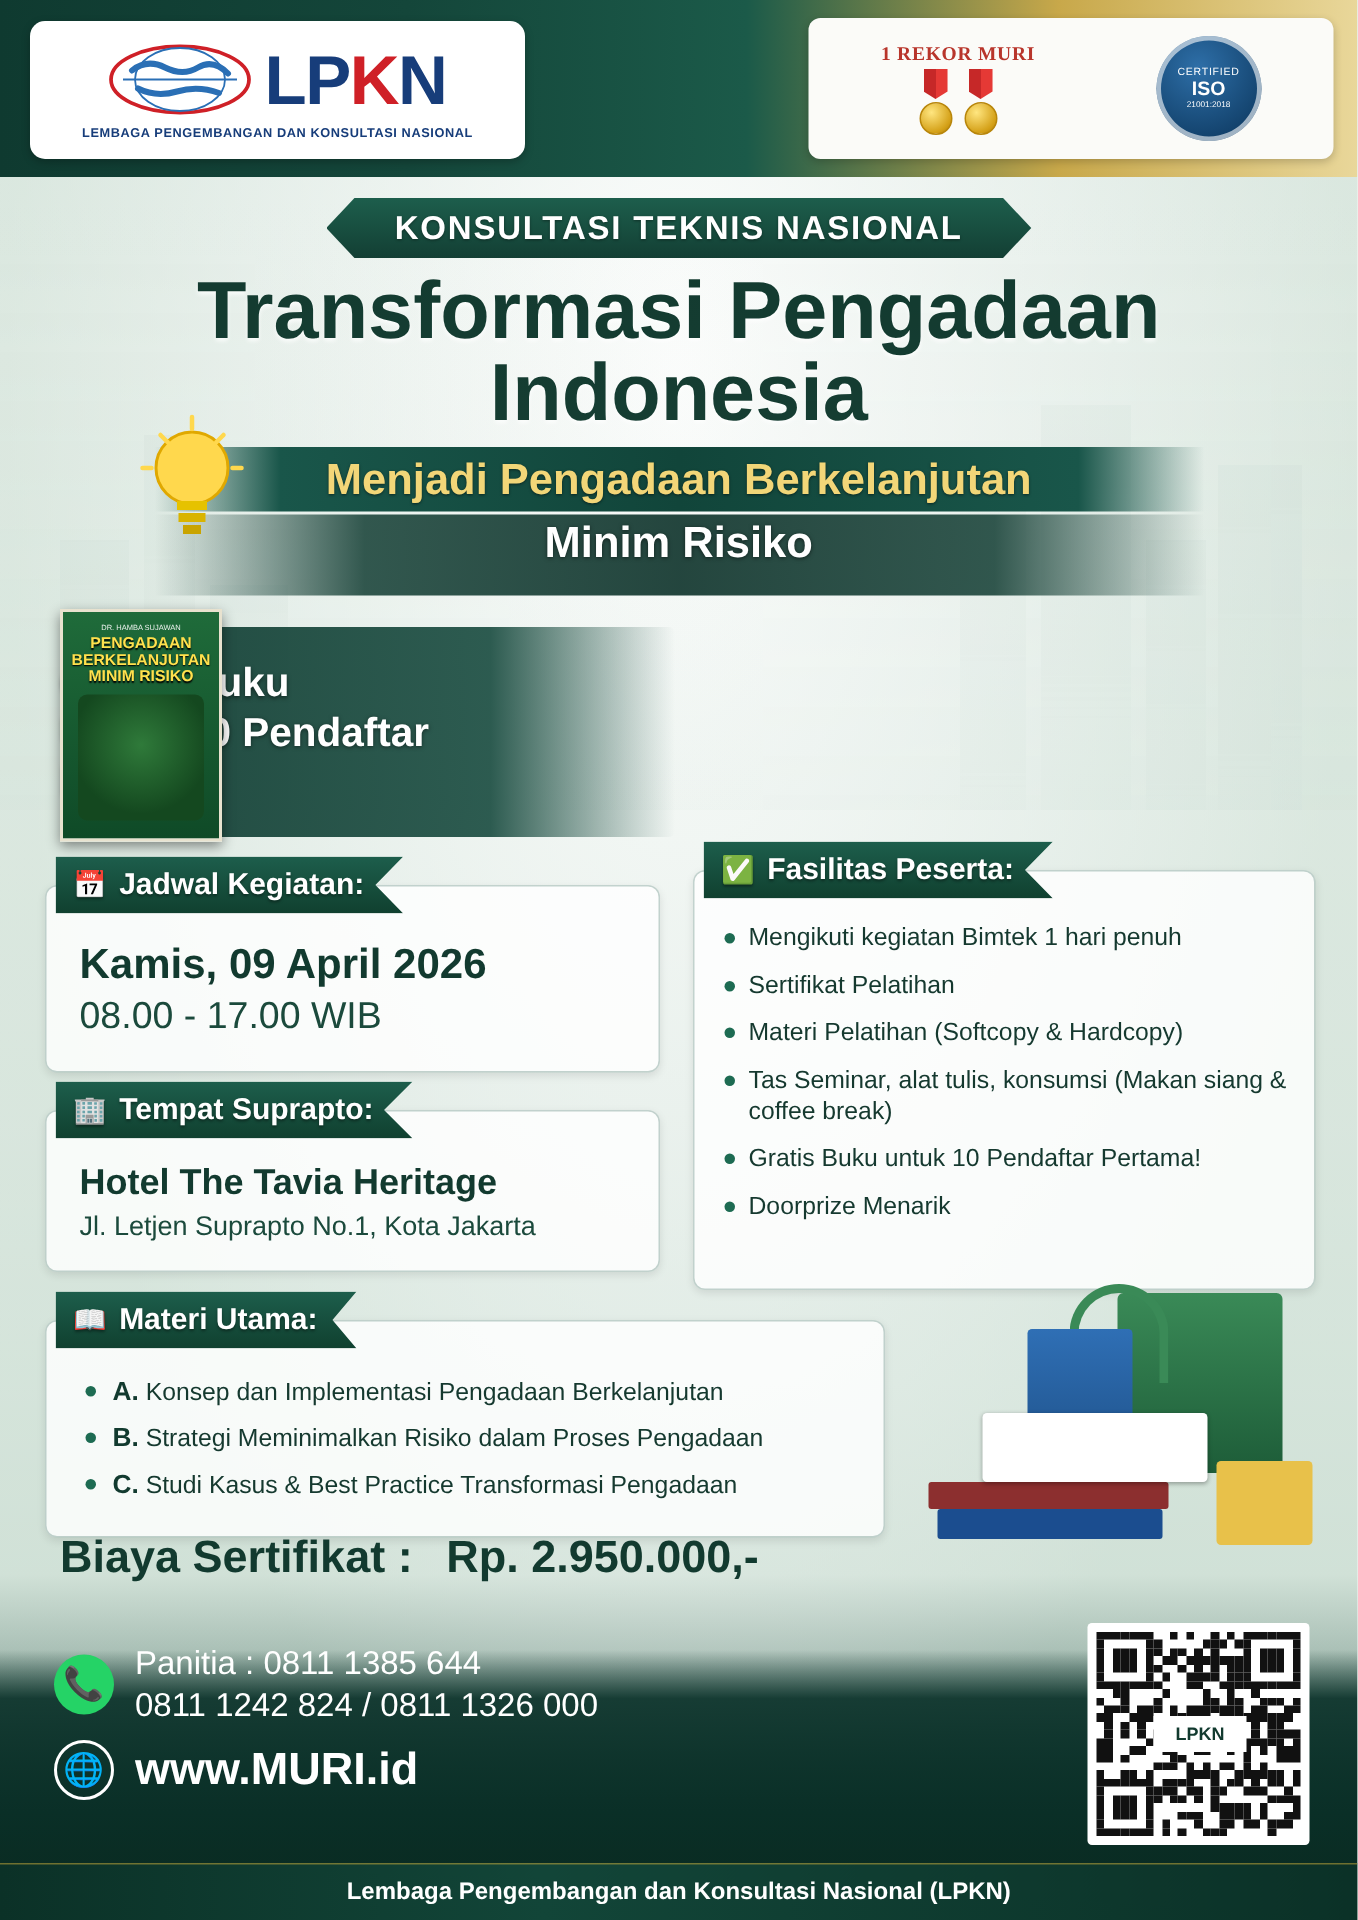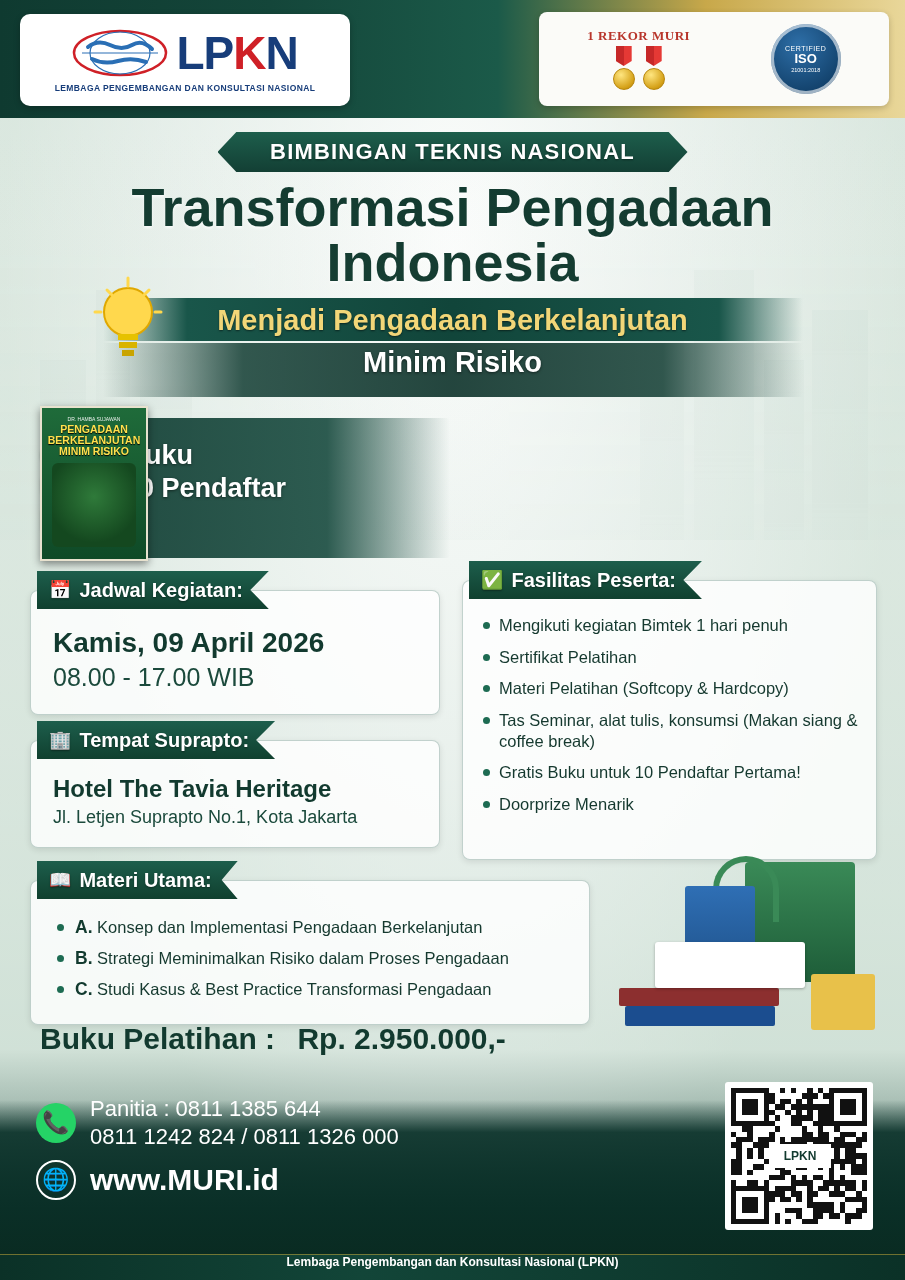--- a/index.html
+++ b/index.html
@@ -192,25 +192,25 @@
     display:flex; align-items:center; justify-content:center; color:#fff; font-size:22px;
   }
   .ctext { font-size:22px; line-height:1.3; }
   .web { font-size:30px; font-weight:bold; }
   .qr {
     position:absolute; right:32px; bottom:50px; width:148px; height:148px;
     background:#fff; padding:6px; border-radius:3px;
   }
   .qr-inner { width:100%; height:100%; position:relative; background:#fff; }
   .footbar {
-    position:absolute; left:0; right:0; bottom:0; height:26px;
+    position:absolute; left:0; right:0; bottom:0; height:38px;
     background:linear-gradient(90deg,#0b3127,#124538 40%,#0b3127);
     border-top:1px solid rgba(212,175,55,.5);
-    display:flex; align-items:flex-start; justify-content:center;
-    color:#fff; font-size:12px; font-weight:bold;
+    display:flex; align-items:center; justify-content:center;
+    color:#fff; font-size:16px; font-weight:bold;
   }
 </style>
 </head>
 <body>
 
 <div class="poster">
 
   <div class="skyline">
     <div class="bld" style="left:40px;width:46px;height:180px;"></div>
     <div class="bld" style="left:96px;width:34px;height:250px;"></div>
@@ -254,21 +254,21 @@
         </div>
       </div>
       <div class="iso">
         <div class="cert">CERTIFIED</div>
         <div class="num">ISO</div>
         <div class="bot">21001:2018</div>
       </div>
     </div>
   </div>
 
-  <div class="ribbon">BIMBINGAN TEKNIS NASIONAL</div>
+  <div class="ribbon">KONSULTASI TEKNIS NASIONAL</div>
 
   <div class="h1">
     <span>Transformasi Pengadaan</span>
     <span class="l2">Indonesia</span>
   </div>
 
   <div class="subband">
     <span class="bulb">
       <svg viewBox="0 0 70 90" width="70" height="90">
         <circle cx="35" cy="36" r="24" fill="#ffd84d" stroke="#e0a800" stroke-width="2"></circle>
@@ -368,21 +368,21 @@
     <div style="position:absolute;right:96px;bottom:120px;width:66px;height:66px;border:6px solid #3a8a57;border-bottom:none;border-radius:34px 34px 0 0;"></div>
     <div style="position:absolute;right:120px;bottom:60px;width:70px;height:96px;background:linear-gradient(180deg,#2f6fb5,#1d4f86);border-radius:3px;"></div>
     <div style="position:absolute;left:10px;bottom:16px;width:150px;height:20px;background:#1b4d8f;border-radius:2px;"></div>
     <div style="position:absolute;left:4px;bottom:36px;width:160px;height:18px;background:#8c2f2f;border-radius:2px;"></div>
     <div style="position:absolute;left:40px;bottom:54px;width:150px;height:46px;background:#fff;border-radius:3px;box-shadow:0 1px 3px rgba(0,0,0,.3);"></div>
     <div style="position:absolute;right:0;bottom:12px;width:64px;height:56px;background:#e8c14a;border-radius:3px;"></div>
   </div>
 
   <div class="price">
     <div class="main">
-      <span>Buku Pelatihan :</span>
+      <span>Biaya Sertifikat :</span>
       <span style="margin-left:14px;">Rp. 2.950.000,-</span>
     </div>
   </div>
 
   <div class="footer">
     <div class="contact">
       <div class="crow">
         <span class="wa">📞</span>
         <span class="ctext">
           <div>Panitia : 0811 1385 644</div>

